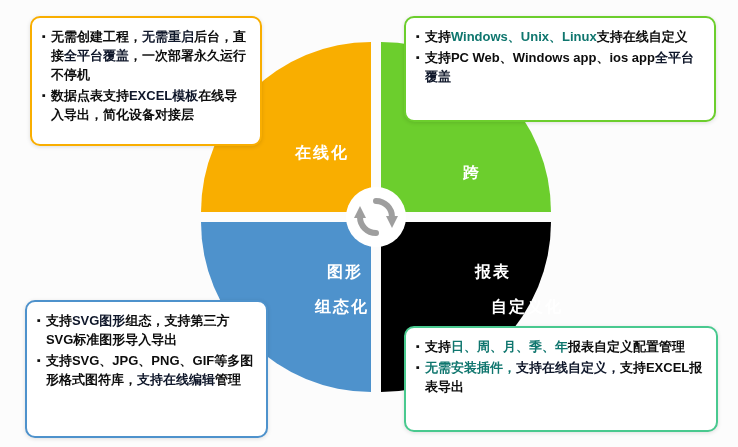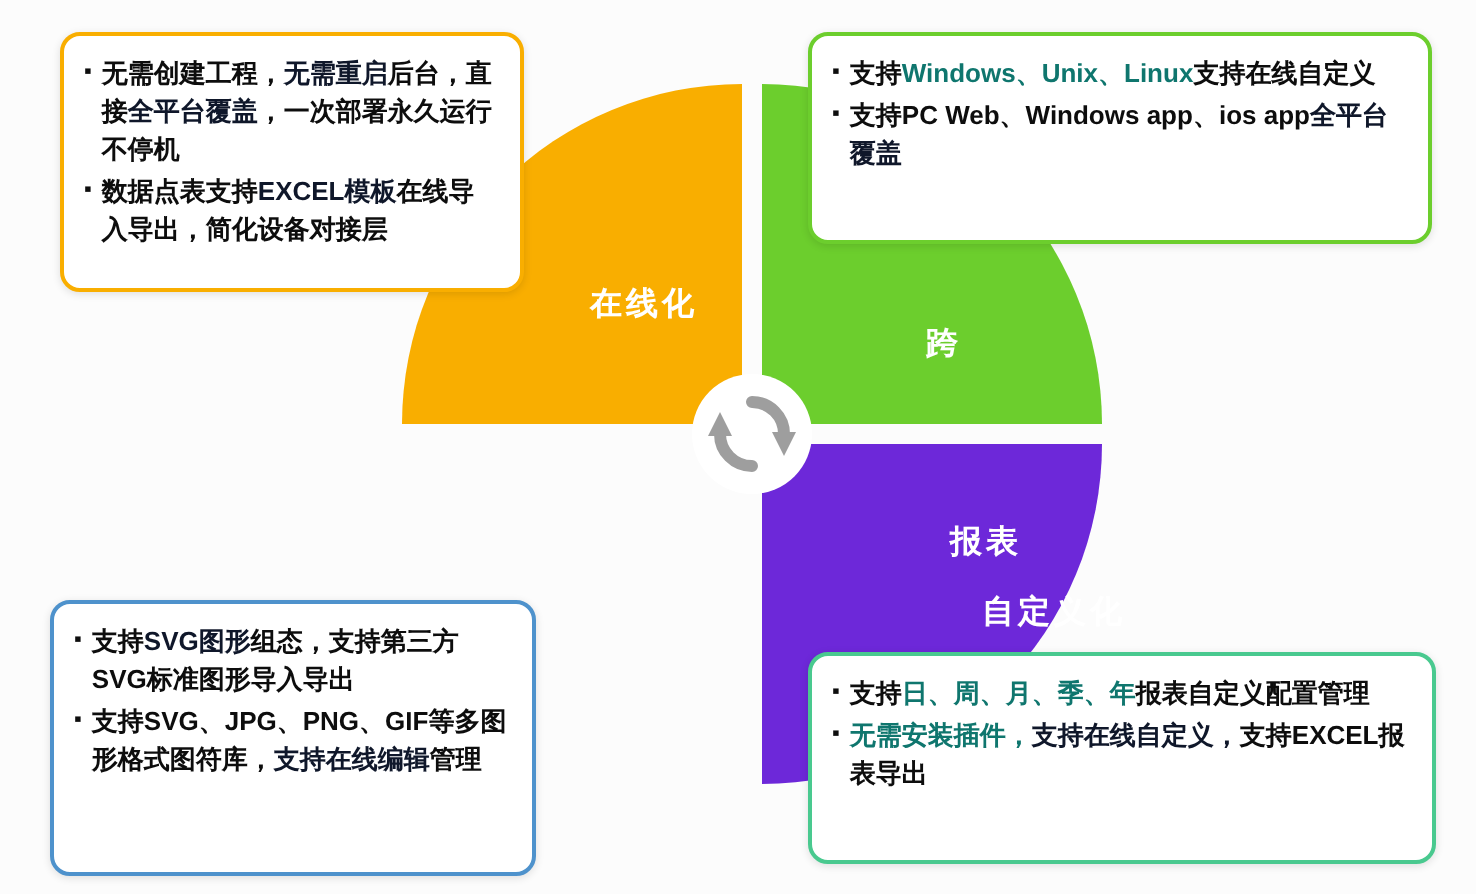--- a/index.html
+++ b/index.html
@@ -54,22 +54,28 @@
       <div class="line line1">在线化</div>
     </div>
   </div>
 
   <div class="quad quad-tr" style="background: rgb(108, 206, 45);">
     <div class="quad-label label-tr">
       <div class="line line1">跨</div>
     </div>
   </div>
 
+  <div class="quad quad-bl" style="background: rgb(78, 146, 204);">
+    <div class="quad-label label-bl">
+      <div class="line line1">图形</div>
+      <div class="line line2">组态化</div>
+    </div>
+  </div>
 
-  <div class="quad quad-br" style="background: #6d28d9;">
+  <div class="quad quad-br" style="background: #000000;">
     <div class="quad-label label-br">
       <div class="line line1">报表</div>
       <div class="line line2">自定义化</div>
     </div>
   </div>
 
   <div class="center-badge">
     <svg width="60" height="60" viewBox="0 0 60 60">
       <circle cx="30" cy="30" r="30" fill="#ffffff"></circle>
       <g stroke="#9e9e9e" stroke-width="6" fill="none" stroke-linecap="round">

